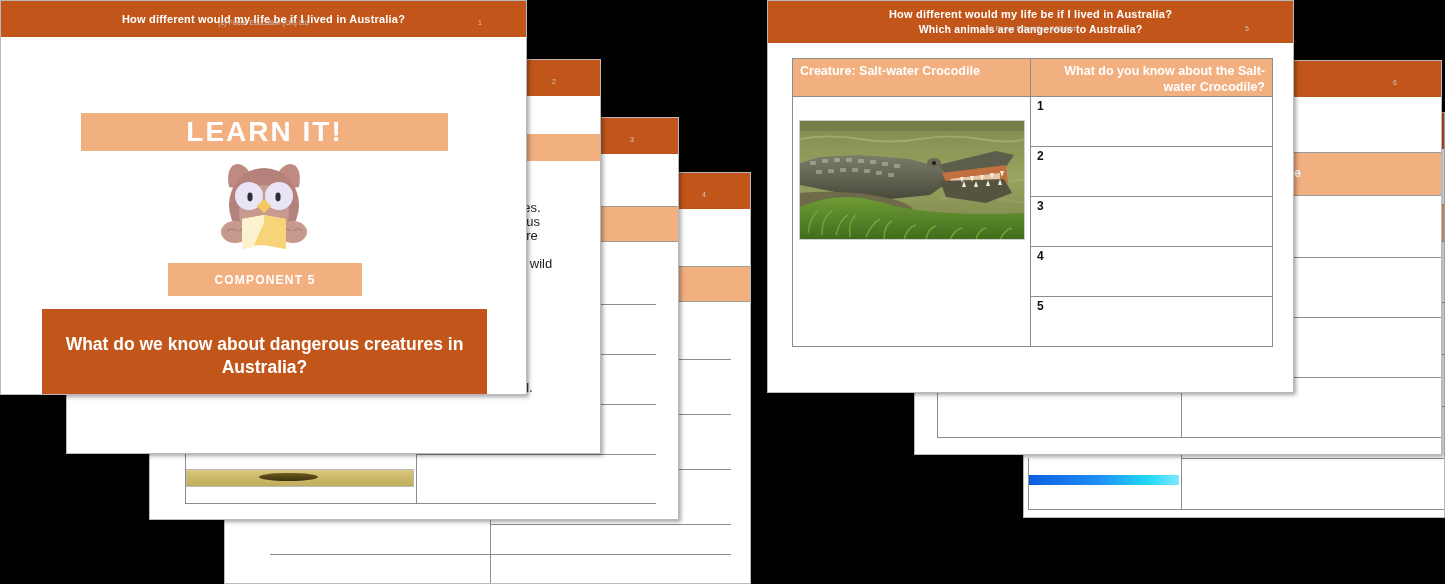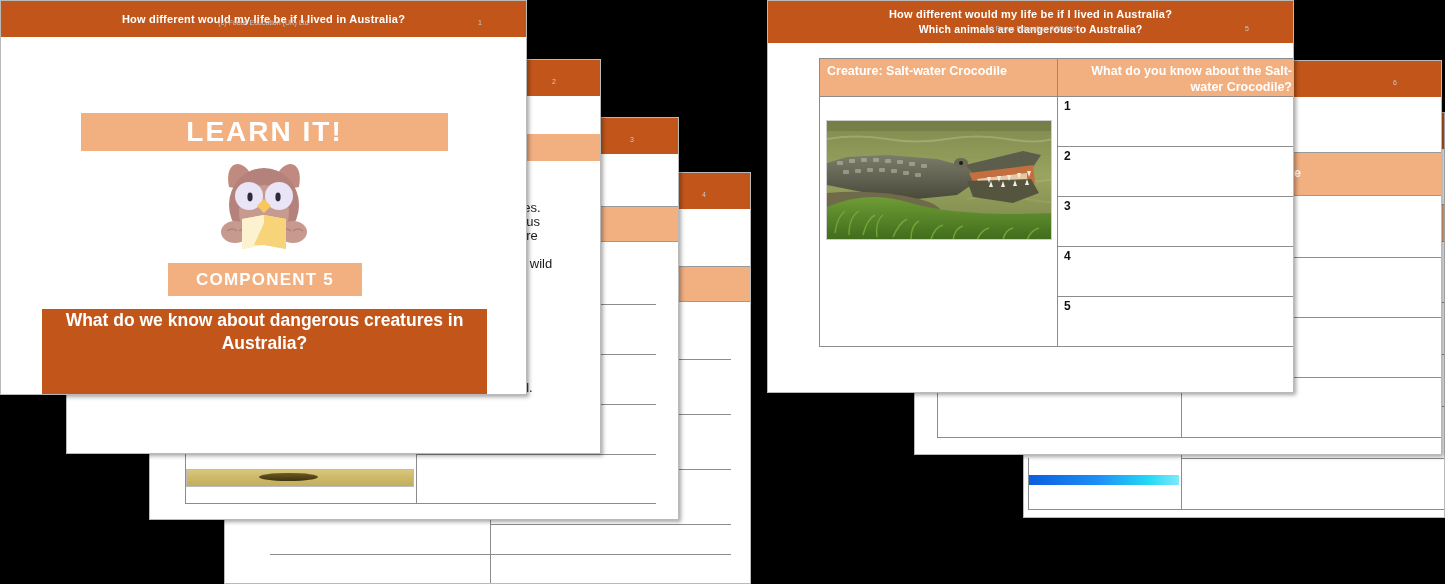--- a/index.html
+++ b/index.html
@@ -99,31 +99,31 @@
 
   .component-band {
     position: absolute;
     left: 167px; top: 226px;
     width: 194px; height: 33px;
     background: #F2AF80;
     display: flex; align-items: center; justify-content: center;
   }
   .component-band span {
     color: #ffffff;
-    font-size: 17px;
+    font-size: 12px;
     font-weight: bold;
     letter-spacing: 1.2px;
   }
 
   .question-band {
     position: absolute;
     left: 41px; top: 272px;
     width: 445px; height: 94px;
     background: #C2561A;
-    display: flex; justify-content: center;
+    display: flex; align-items: center; justify-content: center;
     padding: 0 16px;
   }
   .question-band span {
     color: #ffffff;
     font-size: 17.5px;
     font-weight: bold;
     text-align: center;
     line-height: 1.3;
   }
 
@@ -166,21 +166,20 @@
   
   #slide5 { left: 767px; top: 0px; width: 527px; height: 393px; }
   #slide5 .slide-header { height: 42px; }
 
   .croc-table {
     position: absolute;
     left: 24px; top: 15px;
     width: 481px; height: 289px;
     border: 1px solid #8c8c8c;
     display: flex;
-    margin-left: 27px;
   }
   .croc-col-left {
     width: 238px;
     border-right: 1px solid #8c8c8c;
     position: relative;
   }
   .croc-col-right { flex: 1; position: relative; }
 
   .col-head {
     background: #F2AF80;

